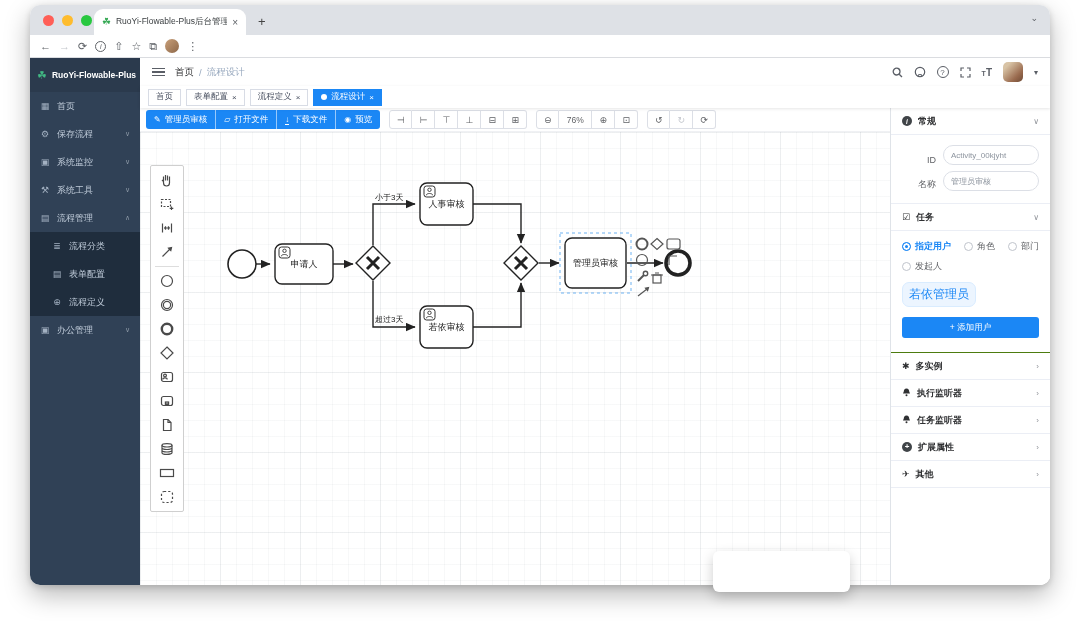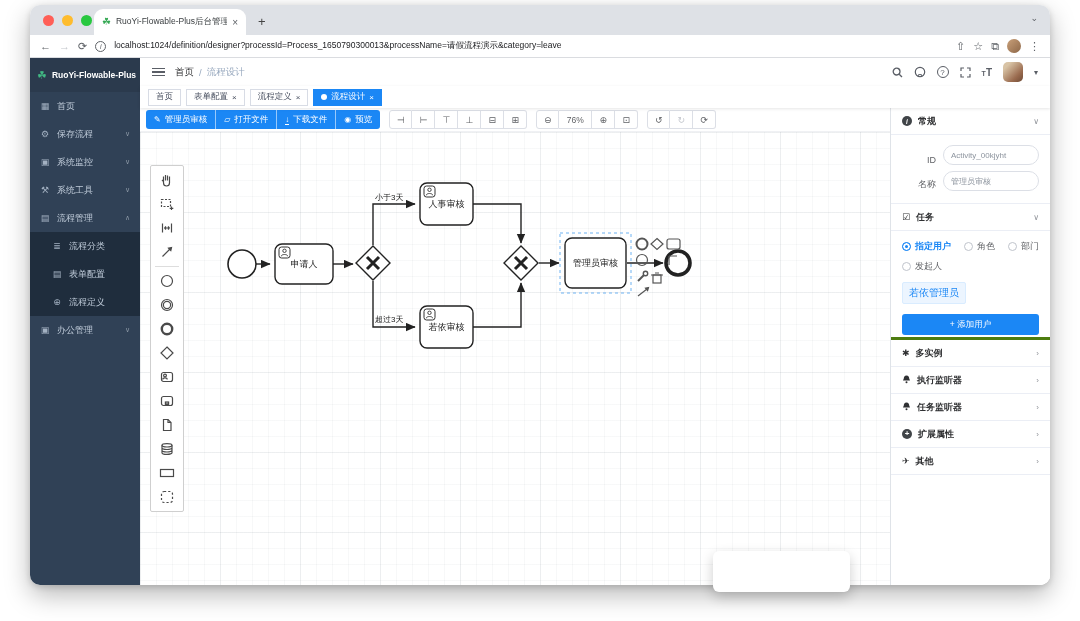--- a/index.html
+++ b/index.html
@@ -100,28 +100,28 @@
   .ico-i{width:10px;height:10px;border-radius:50%;background:#404448;color:#fff;font-size:6.5px;font-style:italic;
          display:flex;align-items:center;justify-content:center;font-weight:bold}
   .ico-plus{width:10px;height:10px;border-radius:50%;background:#404448;color:#fff;font-size:8px;
          display:flex;align-items:center;justify-content:center;font-weight:bold;line-height:1}
   .ico-g{font-size:9px;color:#303133;font-style:normal}
   .fields{padding:4px 11px 6px;border-bottom:1px solid #ebeef5}
   .frow{display:flex;align-items:flex-end;margin:6px 0}
   .flabel{width:34px;text-align:right;margin-right:7px;color:#606266}
   .finput{flex:1;height:20px;border:1px solid #dcdfe6;border-radius:10px;padding:0 7px;font-size:8px;
           color:#8d949e;background:#fff;font-family:"Liberation Sans","DejaVu Sans",sans-serif;outline:none;width:100%}
-  .task-body{padding:9px 11px 2px;border-bottom:3px solid #4d7c0f}
+  .task-body{padding:9px 11px 14px;border-bottom:1px solid #4d7c0f}
   .radios{display:flex;flex-wrap:wrap;column-gap:13px;row-gap:7px;margin-bottom:8px}
   .radio{display:flex;align-items:center;gap:4px;color:#606266;cursor:pointer}
   .rdot{width:9px;height:9px;border:1px solid #c0c4cc;border-radius:50%;background:#fff;flex-shrink:0}
   .radio.on .rdot{border-color:var(--accent);background:var(--accent);box-shadow:inset 0 0 0 2px #fff}
   .radio.on{color:var(--accent);font-weight:bold}
-  .tagchip{display:inline-block;border:1px solid #d9ecff;background:#ecf5ff;color:var(--accent);font-size:10px;
-           padding:3px 6px;border-radius:2px;margin:1px 0 10px}
+  .tagchip{display:inline-block;border:1px solid #d9ecff;background:#ecf5ff;color:var(--accent);font-size:12px;
+           padding:3px 6px;border-radius:7px;margin:1px 0 10px}
   .addbtn{height:21px;background:var(--accent);color:#fff;border-radius:3px;display:flex;align-items:center;
           justify-content:center;font-size:8.5px;cursor:pointer}
   
   .float-box{position:absolute;left:713px;top:551px;width:137px;height:41px;background:#fff;border-radius:6px;
              box-shadow:0 5px 13px rgba(0,0,0,.20);z-index:9}
 </style>
 </head>
 <body>
 
 <div class="page">
@@ -140,21 +140,20 @@
     </div>
     <span class="newtab">+</span>
     <span class="tabstrip-chev">⌄</span>
   </div>
 
   <div class="chrome-url">
     <span class="navg">←</span>
     <span class="navg dis">→</span>
     <span class="navg">⟳</span>
     <span class="info-chip">i</span>
-    <span class="url">localhost:1024/definition/designer?processId=Process_1650790300013&amp;processName=请假流程演示&amp;category=leave</span>
     <span class="navg">⇧</span>
     <span class="navg">☆</span>
     <span class="navg">⧉</span>
     <span class="mini-avatar"></span>
     <span class="navg">⋮</span>
   </div>
 
   <div class="app">
 
     <aside class="sidebar">

